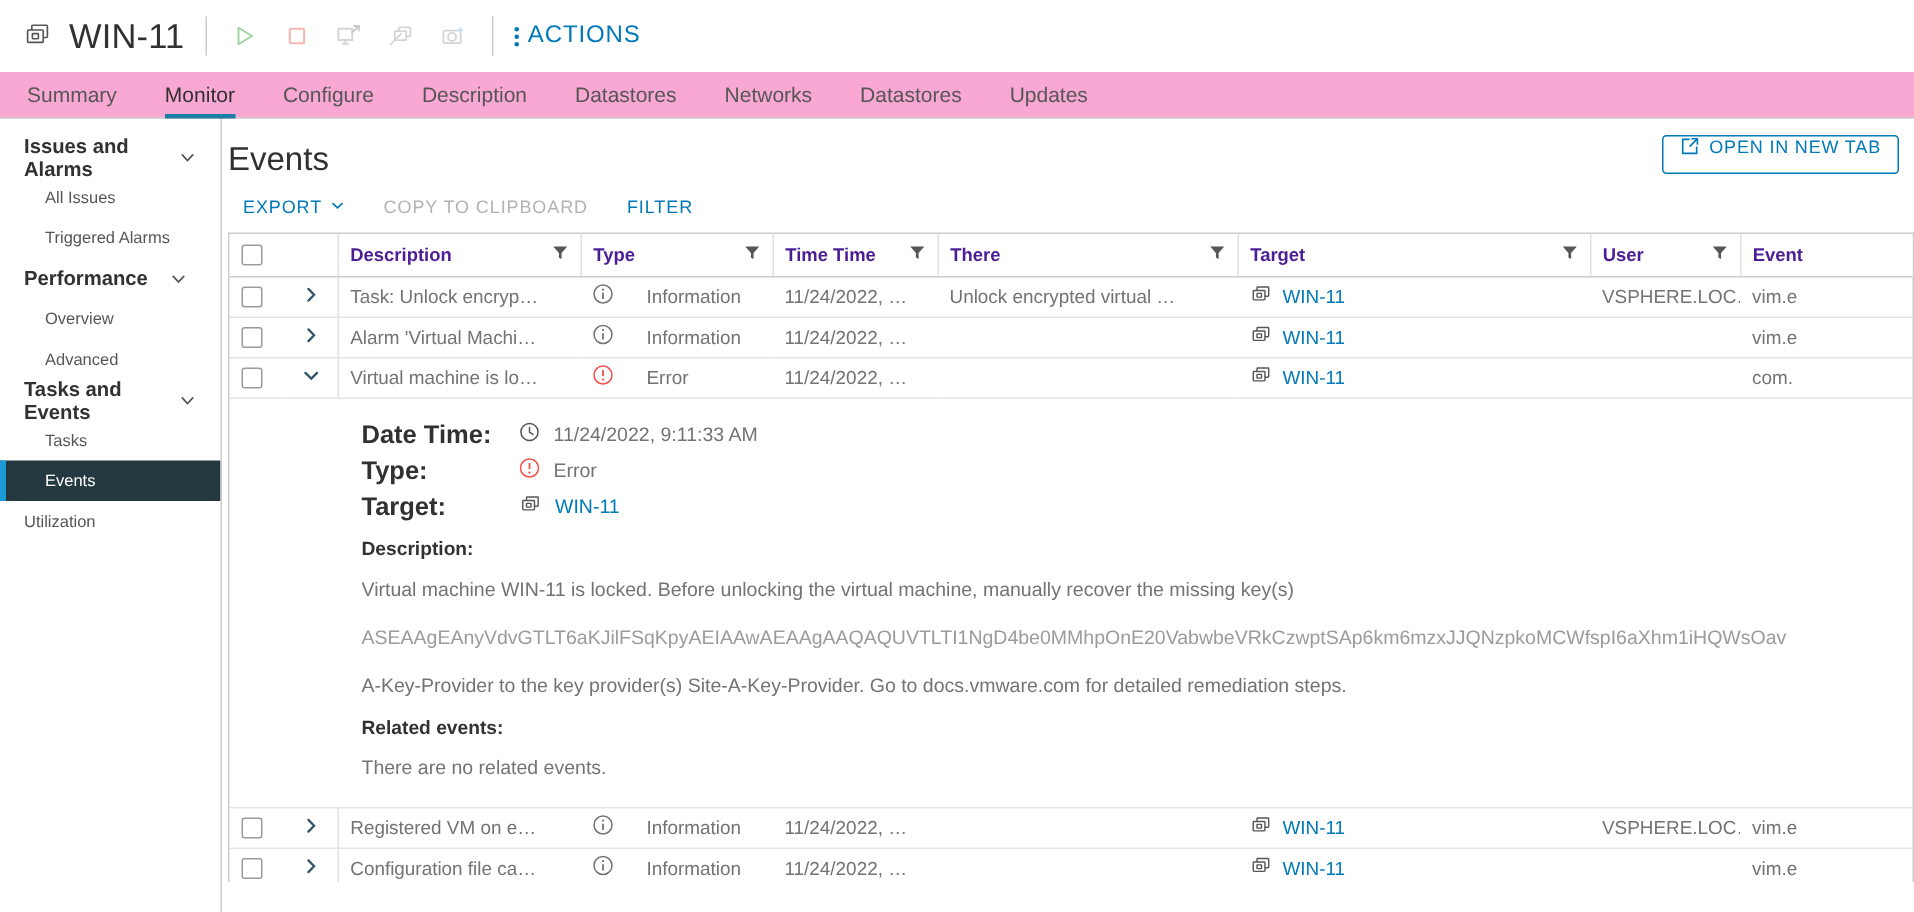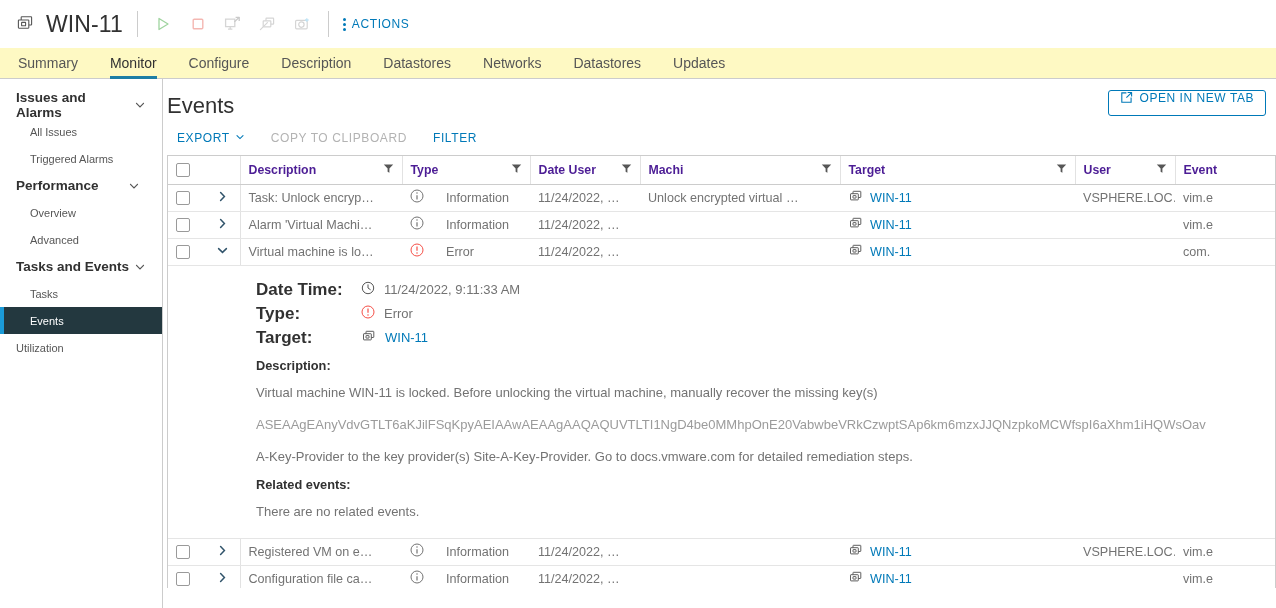--- a/index.html
+++ b/index.html
@@ -44,36 +44,36 @@
   .action-icons {
     display: flex; align-items: center; gap: 13px;
   }
   .act-ico {
     width: 22px; height: 22px;
     display: flex; align-items: center; justify-content: center;
   }
   .actions-btn {
     display: flex; align-items: center; gap: 6px;
     color: #0079b8;
-    font-size: 12px;
+    font-size: 16px;
     letter-spacing: 0.6px;
   }
   .kebab {
     display: flex; flex-direction: column; gap: 2px; align-items: center;
   }
   .kebab i { width: 3px; height: 3px; border-radius: 50%; background: #0079b8; display:block; }
 
   
   .tabs {
     height: 31px;
     display: flex;
     align-items: flex-end;
     padding-left: 2px;
     border-bottom: 1px solid #cccccc;
-    background: #fef9c3;
+    background: #f9a8d4;
     position: relative;
     z-index: 2;
   }
   .tab {
     font-size: 14px;
     color: #565656;
     padding: 0 16px 7px 16px;
     position: relative;
     white-space: nowrap;
   }
@@ -87,21 +87,21 @@
   }
 
   
   .body-wrap {
     display: flex;
     height: calc(608px - 48px - 31px);
   }
 
   
   .sidebar {
-    width: 163px;
+    width: 148px;
     flex: none;
     border-right: 1px solid #cccccc;
     padding-top: 12px;
     background: #fff;
     overflow: hidden;
   }
   .nav-group {
     display: flex;
     align-items: center;
     justify-content: space-between;
@@ -459,31 +459,31 @@
                 <span>Type</span>
                 <span class="funnel">
                   <svg width="11" height="11" viewBox="0 0 11 11" fill="#565656">
                       <path d="M0.8 1.4h9.4L6.4 5.6v4.1l-1.8-1V5.6z"></path>
                     </svg>
                 </span>
               </span>
             </th>
             <th>
               <span class="thflex">
-                <span>Date User</span>
+                <span>Time Time</span>
                 <span class="funnel">
                   <svg width="11" height="11" viewBox="0 0 11 11" fill="#565656">
                       <path d="M0.8 1.4h9.4L6.4 5.6v4.1l-1.8-1V5.6z"></path>
                     </svg>
                 </span>
               </span>
             </th>
             <th>
               <span class="thflex">
-                <span>Machi</span>
+                <span>There</span>
                 <span class="funnel">
                   <svg width="11" height="11" viewBox="0 0 11 11" fill="#565656">
                       <path d="M0.8 1.4h9.4L6.4 5.6v4.1l-1.8-1V5.6z"></path>
                     </svg>
                 </span>
               </span>
             </th>
             <th>
               <span class="thflex">
                 <span>Target</span>

